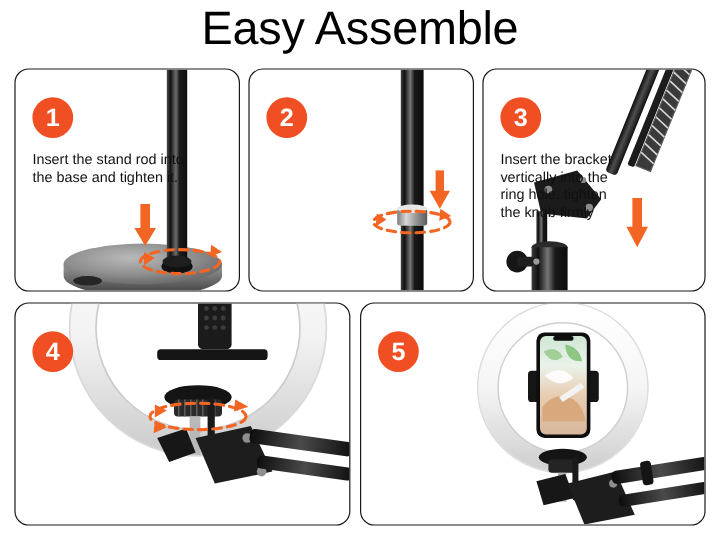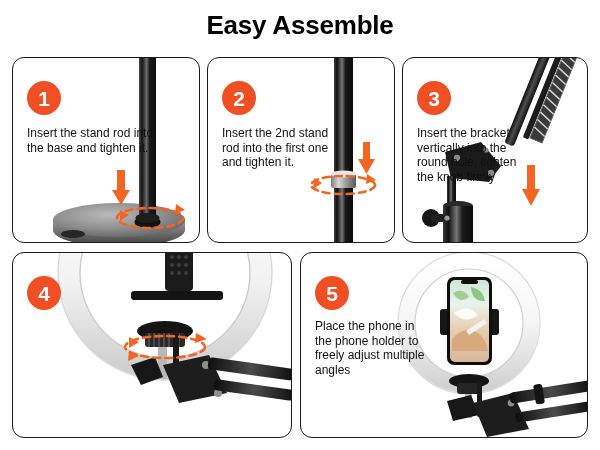--- a/index.html
+++ b/index.html
@@ -15,22 +15,22 @@
     overflow: hidden;
   }
 
   
   #page-title {
     position: absolute;
     left: 0;
     top: 6px;
     width: 600px;
     text-align: center;
-    font-size: 26px;
-    font-weight: bold;
+    font-size: 39px;
+    font-weight: normal;
     color: #000000;
     letter-spacing: -0.2px;
     line-height: 38px;
   }
 
   
   .panel {
     position: absolute;
     background: #ffffff;
     border: 1.4px solid #1a1a1a;
@@ -187,23 +187,20 @@
       </g>
       <g fill="none" stroke="#F26522" stroke-width="2.6" stroke-dasharray="7 5" stroke-linecap="round">
         <ellipse cx="135" cy="127" rx="32" ry="9"></ellipse>
       </g>
       <polygon points="106,120 114,125 105,131" fill="#F26522"></polygon>
       <polygon points="159,116 168,122 158,126" fill="#F26522"></polygon>
     </svg>
   </div>
 
   <div class="badge">2</div>
-  <div class="caption">Insert the 2nd stand
-rod into the first one
-and tighten it.</div>
 </div>
 
 <div class="panel" id="panel-3">
 
   <div class="art">
     <svg width="184" height="184" viewBox="0 0 184 184" xmlns="http://www.w3.org/2000/svg">
       <defs>
         <linearGradient id="rod3" x1="0" y1="0" x2="1" y2="0">
           <stop offset="0%" stop-color="#3c3c3c"></stop>
           <stop offset="18%" stop-color="#101010"></stop>
@@ -257,21 +254,21 @@
       <g>
         <rect x="124" y="107" width="8" height="26" fill="#F26522"></rect>
         <polygon points="119,131 137,131 128,148" fill="#F26522"></polygon>
       </g>
     </svg>
   </div>
 
   <div class="badge">3</div>
   <div class="caption">Insert the bracket
 vertically into the
-round hole, tighten
+ring hole, tighten
 the knob firmly</div>
 </div>
 
 <div class="panel" id="panel-4">
 
   <div class="art">
     <svg width="278" height="184" viewBox="0 0 278 184" xmlns="http://www.w3.org/2000/svg">
       <defs>
         <linearGradient id="ringg4" x1="0" y1="0" x2="0" y2="1">
           <stop offset="0%" stop-color="#ffffff"></stop>
@@ -389,17 +386,13 @@
       <path d="M 146 148 L 170 142 L 178 162 L 152 168 Z" fill="#171717"></path>
       <path d="M 172 150 L 212 140 L 228 176 L 186 184 Z" fill="#1d1d1d"></path>
       <circle cx="210" cy="150" r="3.4" fill="#8e8e8e"></circle>
       <rect x="208" y="140" width="82" height="11" rx="4" fill="url(#dark5)" transform="rotate(-9 208 140)"></rect>
       <rect x="214" y="160" width="76" height="10" rx="4" fill="url(#dark5)" transform="rotate(-9 214 160)"></rect>
       <rect x="232" y="132" width="9" height="20" rx="3" fill="#141414" transform="rotate(-9 232 132)"></rect>
     </svg>
   </div>
 
   <div class="badge">5</div>
-  <div class="caption">Place the phone in
-the phone holder to
-freely adjust multiple
-angles</div>
 </div>
 
 </body></html>

